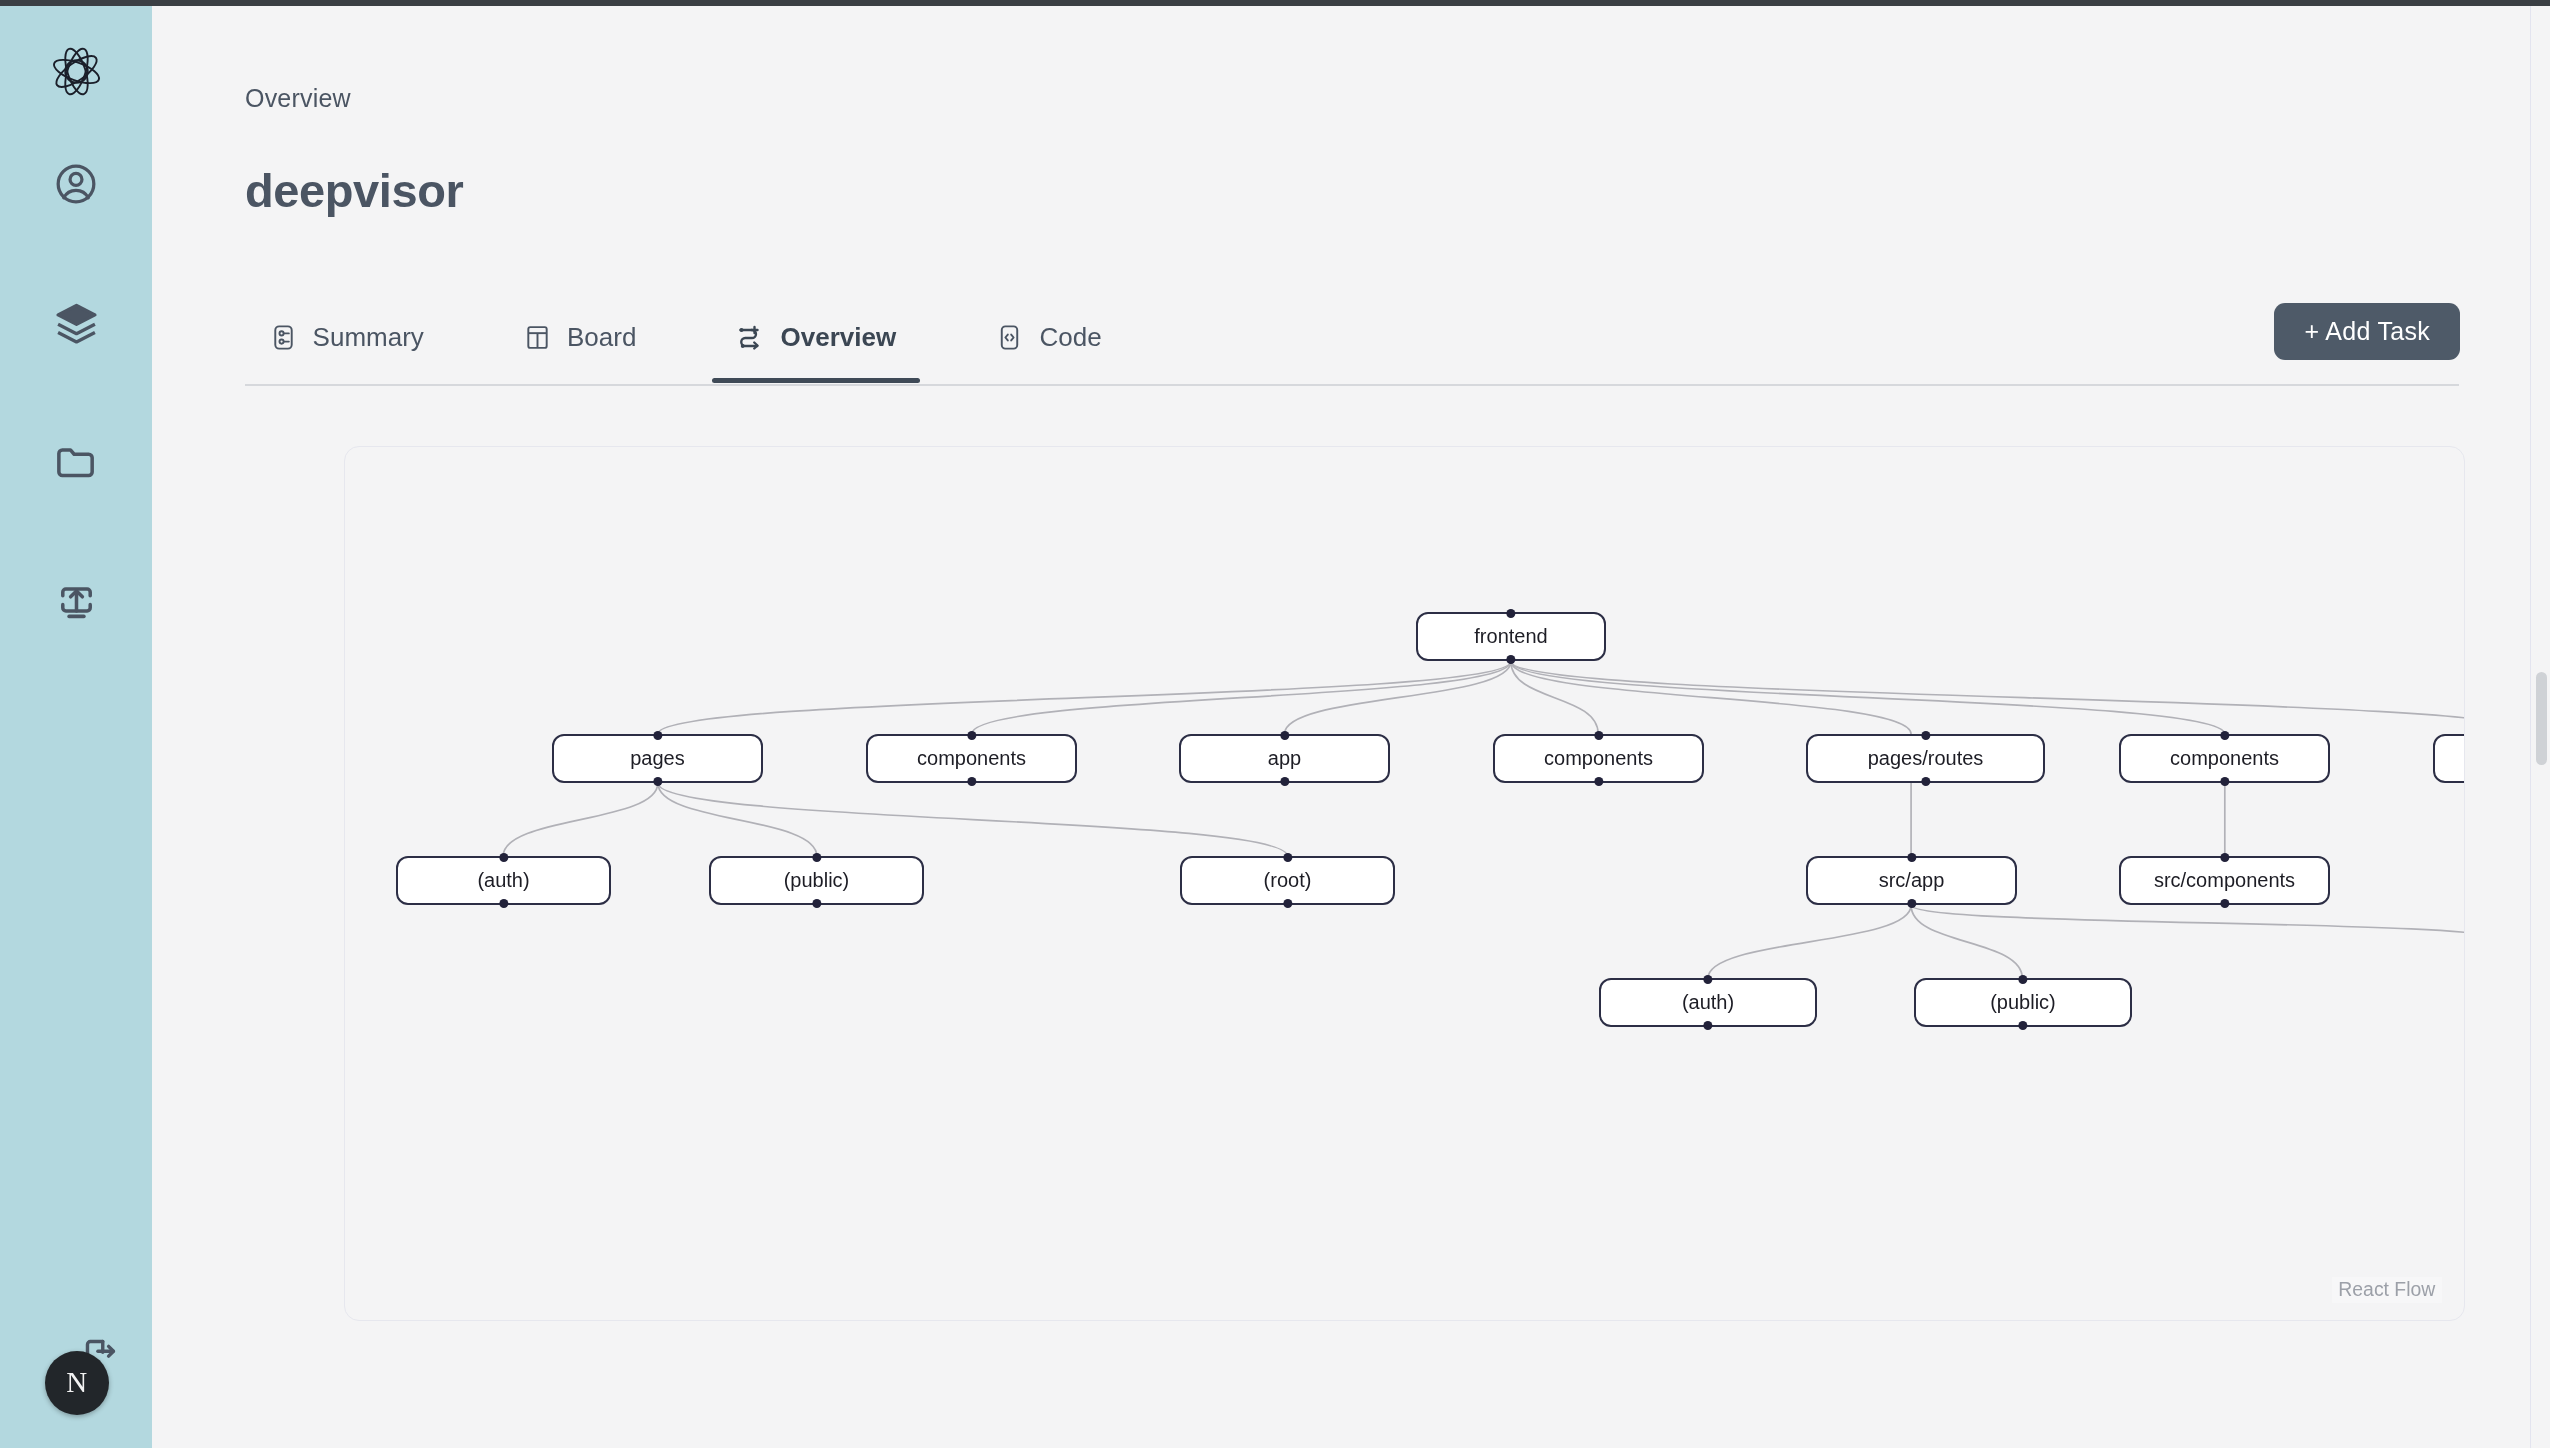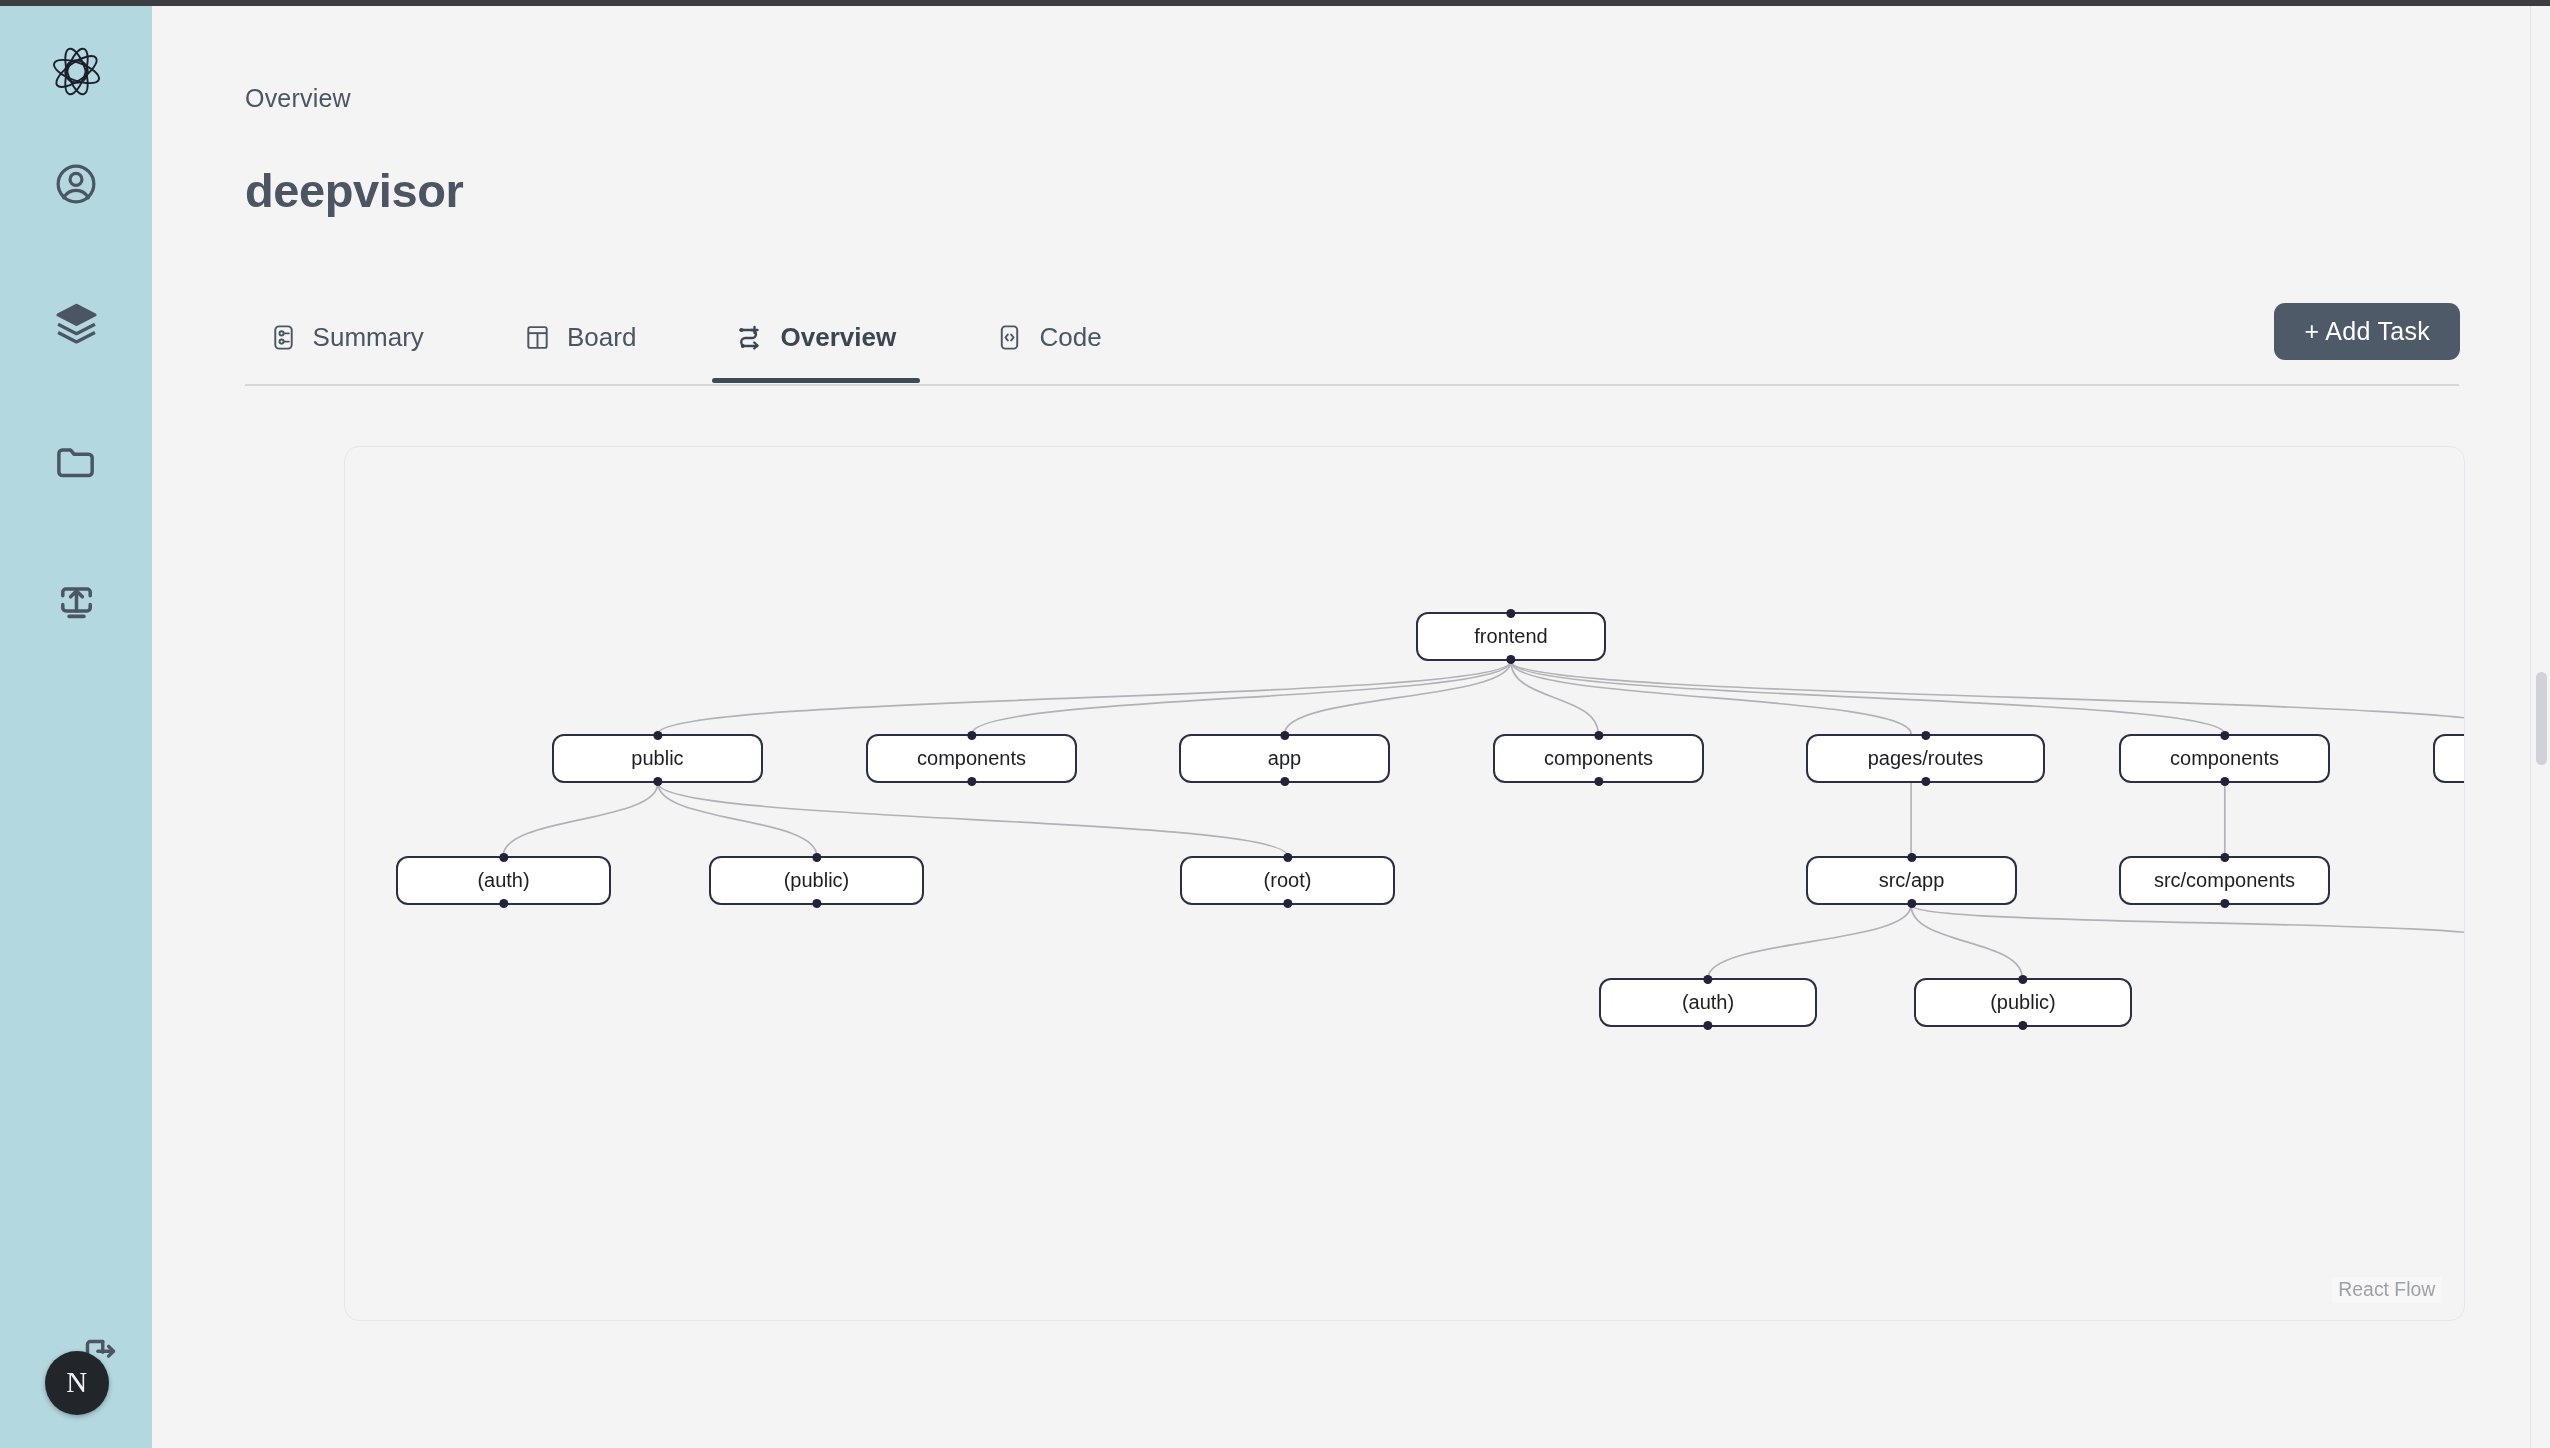--- a/index.html
+++ b/index.html
@@ -292,21 +292,21 @@
           <path d="M 1857 543 C 1857 590.85, 1989 582.15, 1989 630" fill="none" stroke="#b1b1b7" stroke-width="2"></path>
           <path d="M 1857 543 C 1857 569, 2560 559, 2560 585" fill="none" stroke="#b1b1b7" stroke-width="2"></path>
         </svg>
       <div id="node-layer">
           <div class="rf-node" style="left: 1071px; top: 165px; width: 190px; height: 49px;">
             <span>frontend</span>
             <span class="hdl t"></span>
             <span class="hdl b"></span>
           </div>
           <div class="rf-node" style="left: 207px; top: 287px; width: 211px; height: 49px;">
-            <span>public</span>
+            <span>pages</span>
             <span class="hdl t"></span>
             <span class="hdl b"></span>
           </div>
           <div class="rf-node" style="left: 521px; top: 287px; width: 211px; height: 49px;">
             <span>components</span>
             <span class="hdl t"></span>
             <span class="hdl b"></span>
           </div>
           <div class="rf-node" style="left: 834px; top: 287px; width: 211px; height: 49px;">
             <span>app</span>

